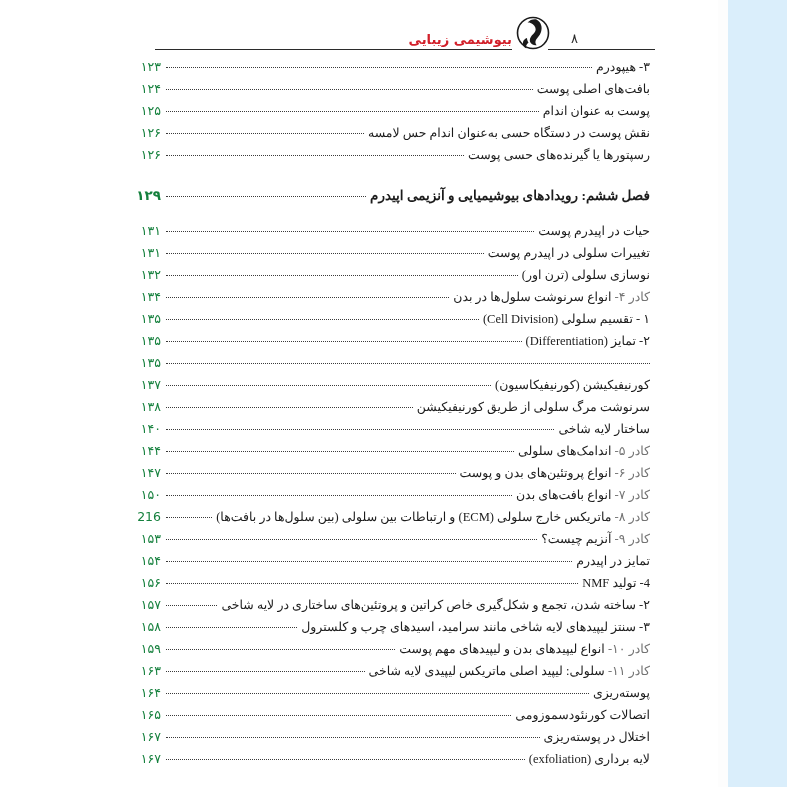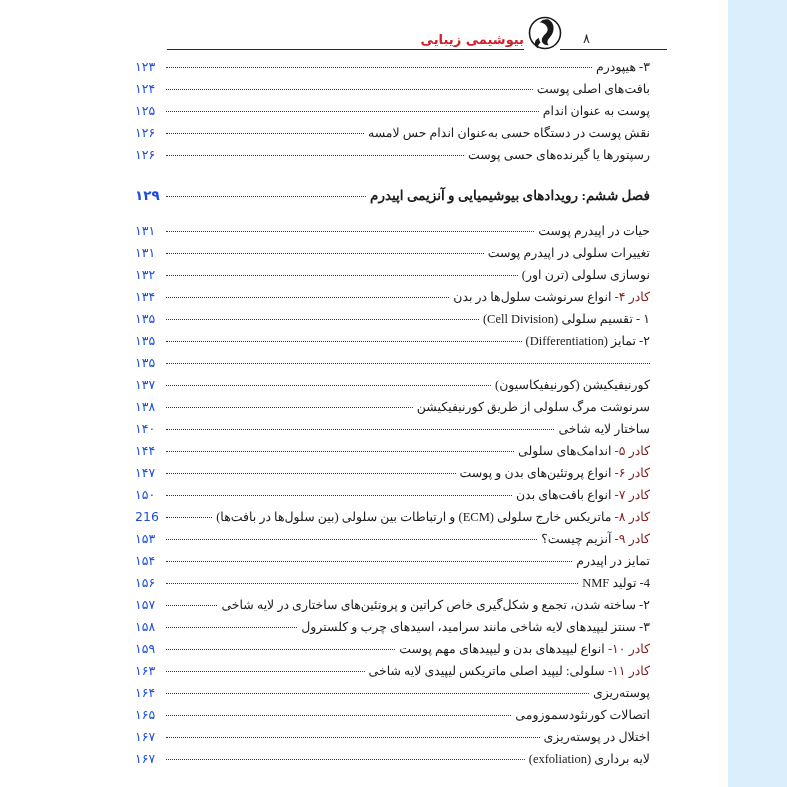--- a/index.html
+++ b/index.html
@@ -31,21 +31,21 @@
     right: 59px;
     width: 10px;
     height: 787px;
     background: #fdfdfd;
   }
 
   
   #header {
     position: absolute;
     top: 8px;
-    right: 120px;
+    right: 132px;
     width: 500px;
     height: 42px;
   }
   #header-rule {
     position: absolute;
     left: 0;
     right: 0;
     bottom: 0;
     height: 1px;
     background: #2b2b2b;
@@ -109,43 +109,43 @@
   }
   .toc-row.spacer-after {
     margin-bottom: 14px;
   }
   .toc-label {
     flex: 0 0 auto;
     padding-left: 4px;
     font-family: Liberation Serif, serif;
   }
   .toc-prefix {
-    color: #7f1d1d;
+    color: #737373;
   }
   .toc-leader {
     flex: 1 1 auto;
     min-width: 8px;
     position: relative;
     overflow: hidden;
     height: 14px;
   }
   .toc-leader::after {
     content: "";
     position: absolute;
     left: 0;
     right: 0;
     bottom: 3px;
     border-bottom: 1.4px dotted #3a3a3a;
   }
   .toc-page {
     flex: 0 0 auto;
     padding-right: 5px;
     min-width: 26px;
-    text-align: left;
-    color: #1d4ed8;
+    text-align: right;
+    color: #15803d;
   }
   .toc-row.chapter {
     font-size: 13.5px;
     font-weight: bold;
   }
   .toc-row.chapter .toc-page {
     font-weight: bold;
   }
   .toc-row.chapter .toc-leader::after {
     border-bottom: 1.6px dotted #3a3a3a;

